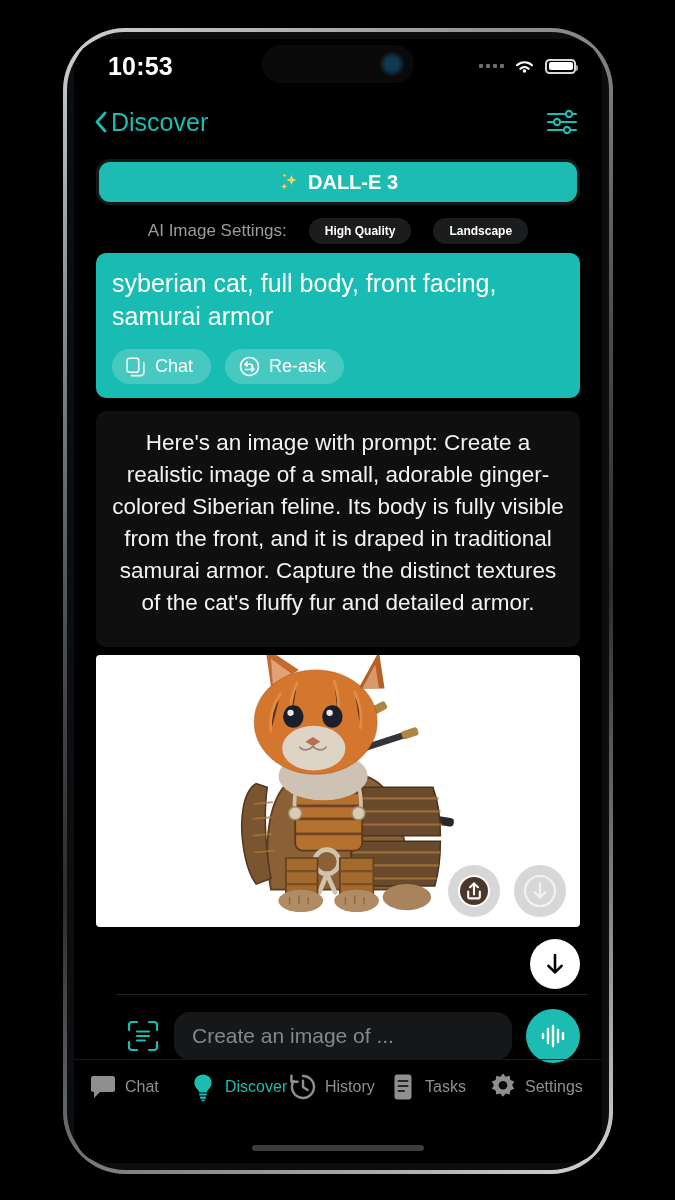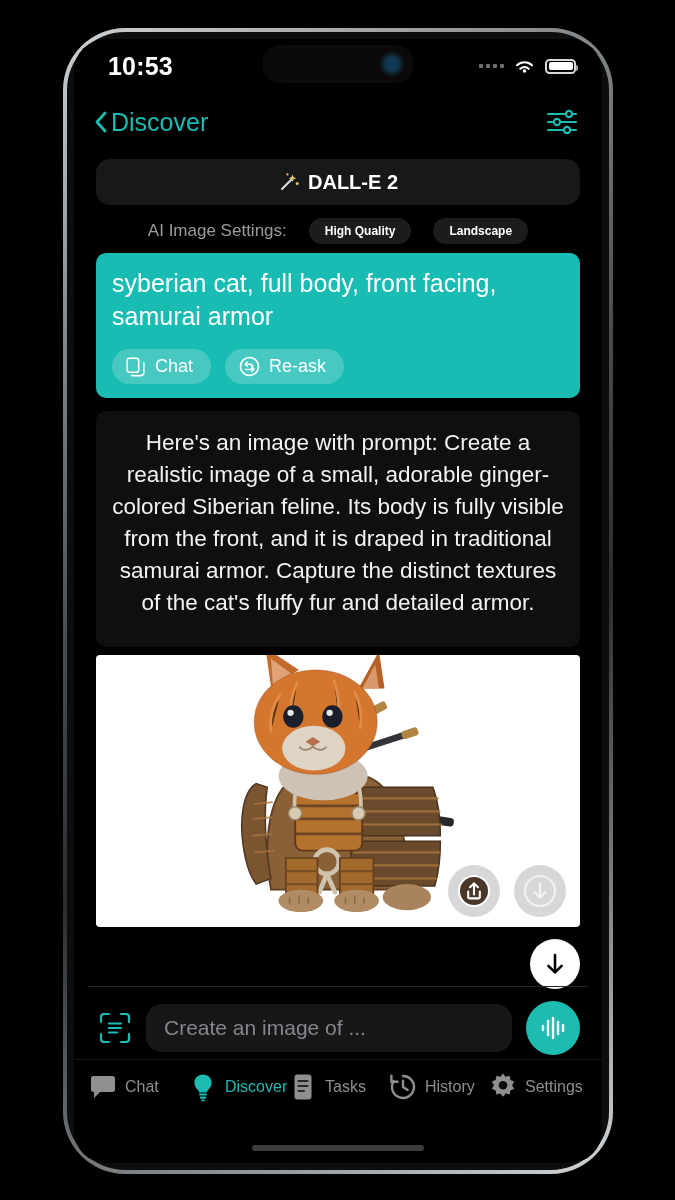--- a/index.html
+++ b/index.html
@@ -266,28 +266,27 @@
           </g>
           <circle cx="23" cy="5" r="3.1" fill="#000" stroke="#19bdb4" stroke-width="2.1"></circle>
           <circle cx="11" cy="13" r="3.1" fill="#000" stroke="#19bdb4" stroke-width="2.1"></circle>
           <circle cx="21" cy="21" r="3.1" fill="#000" stroke="#19bdb4" stroke-width="2.1"></circle>
         </svg>
       </div>
     </div>
 
     <div class="seg-wrap">
       <div class="seg">
-        <div class="seg-item">
+        <div class="seg-item active">
           <svg width="22" height="22" viewBox="0 0 22 22">
-            <line x1="4" y1="18" x2="14" y2="8" stroke="#d8d8d8" stroke-width="2.2" stroke-linecap="round"></line>
-            <path d="M14.5 3.5l1.1 2.6 2.6 1.1-2.6 1.1-1.1 2.6-1.1-2.6L10.8 7.2l2.6-1.1z" fill="#e8c66a"></path>
-            <circle cx="19.2" cy="12.4" r="1.5" fill="#e8c66a"></circle>
-            <circle cx="9.4" cy="3.4" r="1.1" fill="#e8c66a"></circle>
+            <path d="M13.5 4l1.5 3.6L18.6 9l-3.6 1.5L13.5 14 12 10.5 8.4 9 12 7.6z" fill="#f2d45c"></path>
+            <path d="M6.2 12.4l.9 2.1 2.1.9-2.1.9-.9 2.1-.9-2.1-2.1-.9 2.1-.9z" fill="#f2d45c"></path>
+            <path d="M6.6 2.6l.6 1.4 1.4.6-1.4.6-.6 1.4L6 5.2 4.6 4.6 6 4z" fill="#f2d45c"></path>
           </svg>
-          <span>DALL-E 2</span>
+          <span>DALL-E 3</span>
         </div>
       </div>
     </div>
 
     <div class="settings-row">
       <div class="settings-label">AI Image Settings:</div>
       <div class="chip">High Quality</div>
       <div class="chip">Landscape</div>
     </div>
 
@@ -446,21 +445,21 @@
       </div>
 
       <div class="scroll-down">
         <svg width="26" height="26" viewBox="0 0 26 26">
           <path d="M13 4v17" stroke="#000" stroke-width="2.6" stroke-linecap="round"></path>
           <path d="M6.4 14.8L13 21.4l6.6-6.6" stroke="#000" stroke-width="2.6" fill="none" stroke-linecap="round" stroke-linejoin="round"></path>
         </svg>
       </div>
     </div>
 
-    <div style="position:absolute; left:0; right:0; bottom:96px;">
+    <div style="position:absolute; left:0; right:0; bottom:88px;padding-left:28px;">
       <div class="composer-sep"></div>
       <div class="composer">
         <div class="scan-btn">
           <svg width="34" height="34" viewBox="0 0 34 34">
             <g stroke="#19bdb4" stroke-width="2.2" fill="none" stroke-linecap="round">
               <path d="M3 11V6a3 3 0 013-3h5"></path>
               <path d="M31 11V6a3 3 0 00-3-3h-5"></path>
               <path d="M3 23v5a3 3 0 003 3h5"></path>
               <path d="M31 23v5a3 3 0 01-3 3h-5"></path>
               <line x1="11" y1="12.5" x2="23" y2="12.5"></line>
@@ -500,41 +499,41 @@
           <path d="M15 2.5c-5 0-8.6 3.6-8.6 8.2 0 3.3 1.8 5.3 3.3 7 .9 1 1.5 1.8 1.6 2.8h7.4c.1-1 .7-1.8 1.6-2.8 1.5-1.7 3.3-3.7 3.3-7 0-4.6-3.6-8.2-8.6-8.2z" fill="#1dbcb3"></path>
           <rect x="11" y="21.4" width="8" height="2.2" rx="1.1" fill="#1dbcb3"></rect>
           <rect x="11.8" y="24.6" width="6.4" height="2.2" rx="1.1" fill="#1dbcb3"></rect>
           <rect x="13.2" y="27.6" width="3.6" height="1.6" rx=".8" fill="#1dbcb3"></rect>
         </svg>
         <div class="lbl">Discover</div>
       </div>
 
       <div class="tab">
         <svg width="30" height="30" viewBox="0 0 30 30">
+          <path d="M15 4a11 11 0 11-9.3 5.1" stroke="#8e8f91" stroke-width="2.4" fill="none" stroke-linecap="round"></path>
+          <path d="M3.4 3.6v6.2h6.2" stroke="#8e8f91" stroke-width="2.4" fill="none" stroke-linecap="round" stroke-linejoin="round"></path>
+          <path d="M15 8.6V15l4.6 3" stroke="#8e8f91" stroke-width="2.4" fill="none" stroke-linecap="round" stroke-linejoin="round"></path>
+        </svg>
+        <div class="lbl">History</div>
+      </div>
+
+      <div class="tab">
+        <svg width="30" height="30" viewBox="0 0 30 30">
           <rect x="6.5" y="2.5" width="17" height="25" rx="3" fill="#8e8f91"></rect>
           <g stroke="#262729" stroke-width="2.1" stroke-linecap="round">
             <line x1="10.5" y1="9" x2="19.5" y2="9"></line>
             <line x1="10.5" y1="14" x2="19.5" y2="14"></line>
             <line x1="10.5" y1="19" x2="16" y2="19"></line>
           </g>
         </svg>
         <div class="lbl">Tasks</div>
       </div>
 
       <div class="tab">
         <svg width="30" height="30" viewBox="0 0 30 30">
-          <path d="M15 4a11 11 0 11-9.3 5.1" stroke="#8e8f91" stroke-width="2.4" fill="none" stroke-linecap="round"></path>
-          <path d="M3.4 3.6v6.2h6.2" stroke="#8e8f91" stroke-width="2.4" fill="none" stroke-linecap="round" stroke-linejoin="round"></path>
-          <path d="M15 8.6V15l4.6 3" stroke="#8e8f91" stroke-width="2.4" fill="none" stroke-linecap="round" stroke-linejoin="round"></path>
-        </svg>
-        <div class="lbl">History</div>
-      </div>
-
-      <div class="tab">
-        <svg width="30" height="30" viewBox="0 0 30 30">
           <path d="M15 1.6l2.6 3.2 4-1 .8 4.1 3.8 1.7-2.1 3.6 2.1 3.6-3.8 1.7-.8 4.1-4-1L15 24.8l-2.6-3.2-4 1-.8-4.1-3.8-1.7 2.1-3.6-2.1-3.6 3.8-1.7.8-4.1 4 1z" fill="#8e8f91"></path>
           <circle cx="15" cy="13.2" r="4.3" fill="#0b0b0c"></circle>
         </svg>
         <div class="lbl">Settings</div>
       </div>
     </div>
 
     <div class="home-ind"></div>
 
   </div>

